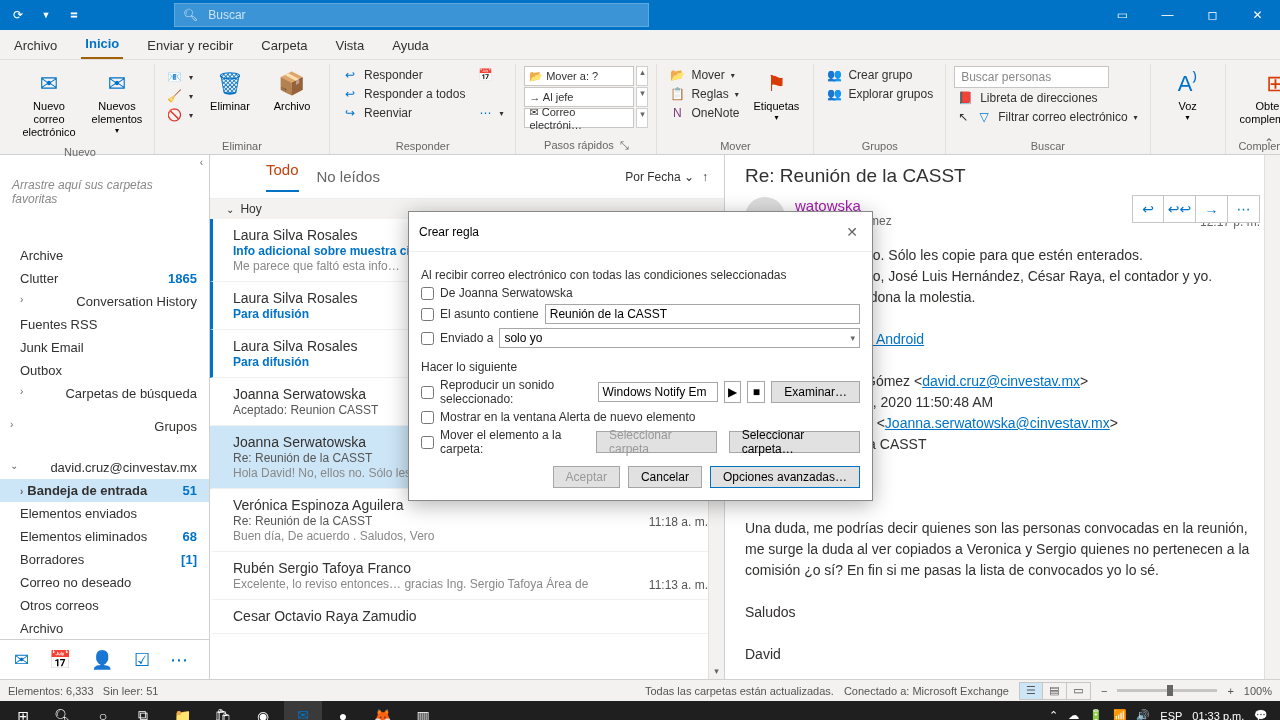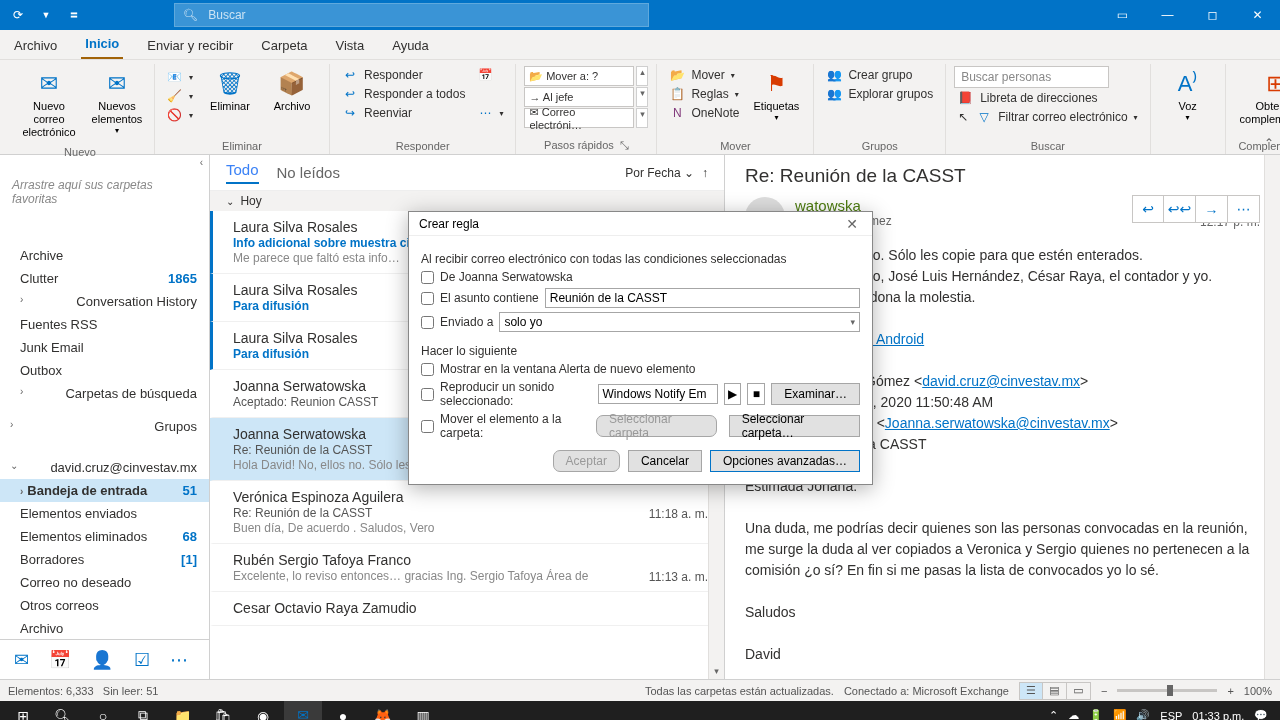--- a/index.html
+++ b/index.html
@@ -31,21 +31,21 @@
 .navpane .favhint { padding:8px 12px; color:#888; font-style:italic; font-size:12px; }
 .navlist { flex:1; overflow:hidden;margin-top:30px; }
 .navitem { display:flex; justify-content:space-between; padding:4px 12px 4px 20px; cursor:default; }
 .navitem .cnt { color:#0173c7; font-weight:600; }
 .navitem.head { font-weight:400; padding-left:10px; }
 .navitem.sel { background:#cde6f7; font-weight:600; }
 .navitem .exp { margin-right:4px; color:#666; font-size:10px; }
 .navbottom { border-top:1px solid #d0d0d0; height:40px; display:flex; align-items:center; gap:20px; padding:0 14px; color:#0173c7; font-size:18px; }
 .msglist { width:515px; border-right:1px solid #d0d0d0; display:flex; flex-direction:column; background:#fff; position:relative; }
 .mltabs { display:flex; align-items:center; padding:6px 16px; gap:18px; font-size:15px; color:#666; border-bottom:1px solid #eee; }
-.mltabs .mlt.active { color:#3b82f6; border-bottom:2px solid #0173c7; padding-bottom:4px; }
+.mltabs .mlt.active { color:#c2410c; border-bottom:2px solid #0173c7; padding-bottom:12px;margin-left:40px; }
 .mltabs .mlsort { margin-left:auto; font-size:12px; color:#323130; display:flex; align-items:center; gap:8px; }
 .mlhdr { background:#f3f2f1; padding:3px 16px; font-size:12px; color:#323130; display:flex; align-items:center; gap:6px; }
 .mlscroll { flex:1; overflow:hidden; position:relative; }
 .msg { border-bottom:1px solid #f0f0f0; padding:8px 16px 8px 20px; border-left:3px solid transparent; position:relative; }
 .msg.unread { border-left-color:#0173c7; }
 .msg.unread .msender { color:#323130; font-weight:400; }
 .msg.unread .msubj { color:#0173c7; font-weight:600; }
 .msg.sel { background:#cde6f7; }
 .msg .msender { font-size:14px; color:#323130; }
 .msg .msubj { font-size:12px; color:#555; margin-top:1px; }
@@ -68,32 +68,32 @@
 .viewbtns { display:flex; gap:0; }
 .viewbtns span { width:24px; height:18px; border:1px solid #c8c6c4; border-left:none; display:flex; align-items:center; justify-content:center; }
 .viewbtns span:first-child { border-left:1px solid #c8c6c4; background:#cde6f7; }
 .zoomslider { width:100px; height:3px; background:#c8c6c4; position:relative; }
 .zoomslider::after { content:''; position:absolute; left:50%; top:-4px; width:6px; height:11px; background:#666; }
 .taskbar { height:29px; background:#1f1f1f; display:flex; align-items:center; padding:0 4px; gap:2px; }
 .taskbar .tbtn { width:38px; height:29px; display:flex; align-items:center; justify-content:center; color:#fff; font-size:14px; }
 .taskbar .tbtn.active { background:#3a3a3a; border-bottom:2px solid #76b9ed; }
 .taskbar .tray { margin-left:auto; display:flex; align-items:center; gap:10px; color:#fff; font-size:11px; padding-right:8px; }
 .dialog { position:absolute; left:408px; top:211px; width:465px; background:#fff; border:1px solid #888; box-shadow:0 4px 20px rgba(0,0,0,.3); z-index:100; font-size:12px; }
-.dlgtitle { height:24px; display:flex; align-items:center; padding:0 10px; background:#fff; border-bottom:1px solid #eee; }
+.dlgtitle { height:40px; display:flex; align-items:center; padding:0 10px; background:#fff; border-bottom:1px solid #eee; }
 .dlgtitle .dclose { margin-left:auto; width:20px; text-align:center; color:#666; font-size:14px; }
 .dlgbody { padding:8px 12px 12px; }
 .dlgrow { display:flex; align-items:center; gap:6px; margin:4px 0; }
 .dlgrow input[type=checkbox] { width:13px; height:13px; }
 .dlgrow label { color:#323130; }
 .dlgrow .tbox { flex:1; height:20px; border:1px solid #a6a6a6; padding:0 4px; background:#fff; display:flex; align-items:center; }
 .dlgrow .sel { flex:1; height:20px; border:1px solid #a6a6a6; padding:0 4px; background:#fff; display:flex; align-items:center; justify-content:space-between; }
 .dlgsection { color:#323130; margin:8px 0 4px; }
 .dlgbtn { height:22px; padding:0 12px; border:1px solid #a6a6a6; background:#e1e1e1; font-size:12px; display:inline-flex; align-items:center; }
 .dlgbtn.primary { border:1px solid #0173c7; }
-.dlgbtn.disabled { color:#999;border-radius:7px; }
+.dlgbtn.disabled { color:#999; }
 .dlgbtns { display:flex; justify-content:flex-end; gap:8px; margin-top:10px; }
 .iconbox { width:22px; height:22px; border:1px solid #a6a6a6; display:flex; align-items:center; justify-content:center; }
 .chev { border:1px solid #cfcfcf; width:12px; text-align:center; font-size:9px; color:#666; background:#fff; }
 </style>
 </head>
 <body>
 
 <div class="titlebar">
   <div class="tb-left">
     <span class="tb-icon">⟳</span>
@@ -442,21 +442,21 @@
     <h2>Re: Reunión de la CASST</h2>
     <div class="ractions">
       <div class="abtn">↩</div>
       <div class="abtn">↩↩</div>
       <div class="abtn">→</div>
       <div class="abtn">⋯</div>
     </div>
     <div class="rhead">
       <div class="ravatar"></div>
       <div>
-        <div style="font-size:15px;color:#4d7c0f">watowska</div>
+        <div style="font-size:15px;color:#a21caf">watowska</div>
         <div style="font-size:12px;color:#666">srael Cruz Gómez</div>
       </div>
       <div style="margin-left:auto;font-size:12px;color:#666;padding-top:18px">12:17 p. m.</div>
     </div>
     <div class="rbody">
       <div style="margin-left:120px">no. Sólo les copie para que estén enterados.</div>
       <div style="margin-left:120px">no, José Luis Hernández, César Raya, el contador y yo.</div>
       <div style="margin-left:120px">rdona la molestia.</div>
       <br>
       <div style="margin-left:120px"><a>a Android</a></div>
@@ -537,29 +537,29 @@
         <input type="checkbox" style="">
         <label>Enviado a</label>
         <div class="sel">
           <span>solo yo</span>
           <span style="font-size:9px;color:#666">▾</span>
         </div>
       </div>
     <div class="dlgsection" style="margin-top:12px">Hacer lo siguiente</div>
     <div class="dlgrow">
         <input type="checkbox" style="">
-        <label>Mostrar en la ventana Alerta de nuevo elemento</label>
-      </div>
-    <div class="dlgrow">
-        <input type="checkbox" style="">
         <label>Reproducir un sonido seleccionado:</label>
         <div class="tbox" style="flex:0 0 120px">Windows Notify Em</div>
         <div class="iconbox">▶</div>
         <div class="iconbox">■</div>
         <div class="dlgbtn">Examinar…</div>
+      </div>
+    <div class="dlgrow">
+        <input type="checkbox" style="">
+        <label>Mostrar en la ventana Alerta de nuevo elemento</label>
       </div>
     <div class="dlgrow">
         <input type="checkbox" style="">
         <label>Mover el elemento a la carpeta:</label>
         <div class="dlgbtn disabled">Seleccionar carpeta</div>
         <div style="flex:1"></div>
         <div class="dlgbtn">Seleccionar carpeta…</div>
       </div>
     <div class="dlgbtns">
       <div class="dlgbtn disabled">Aceptar</div>

